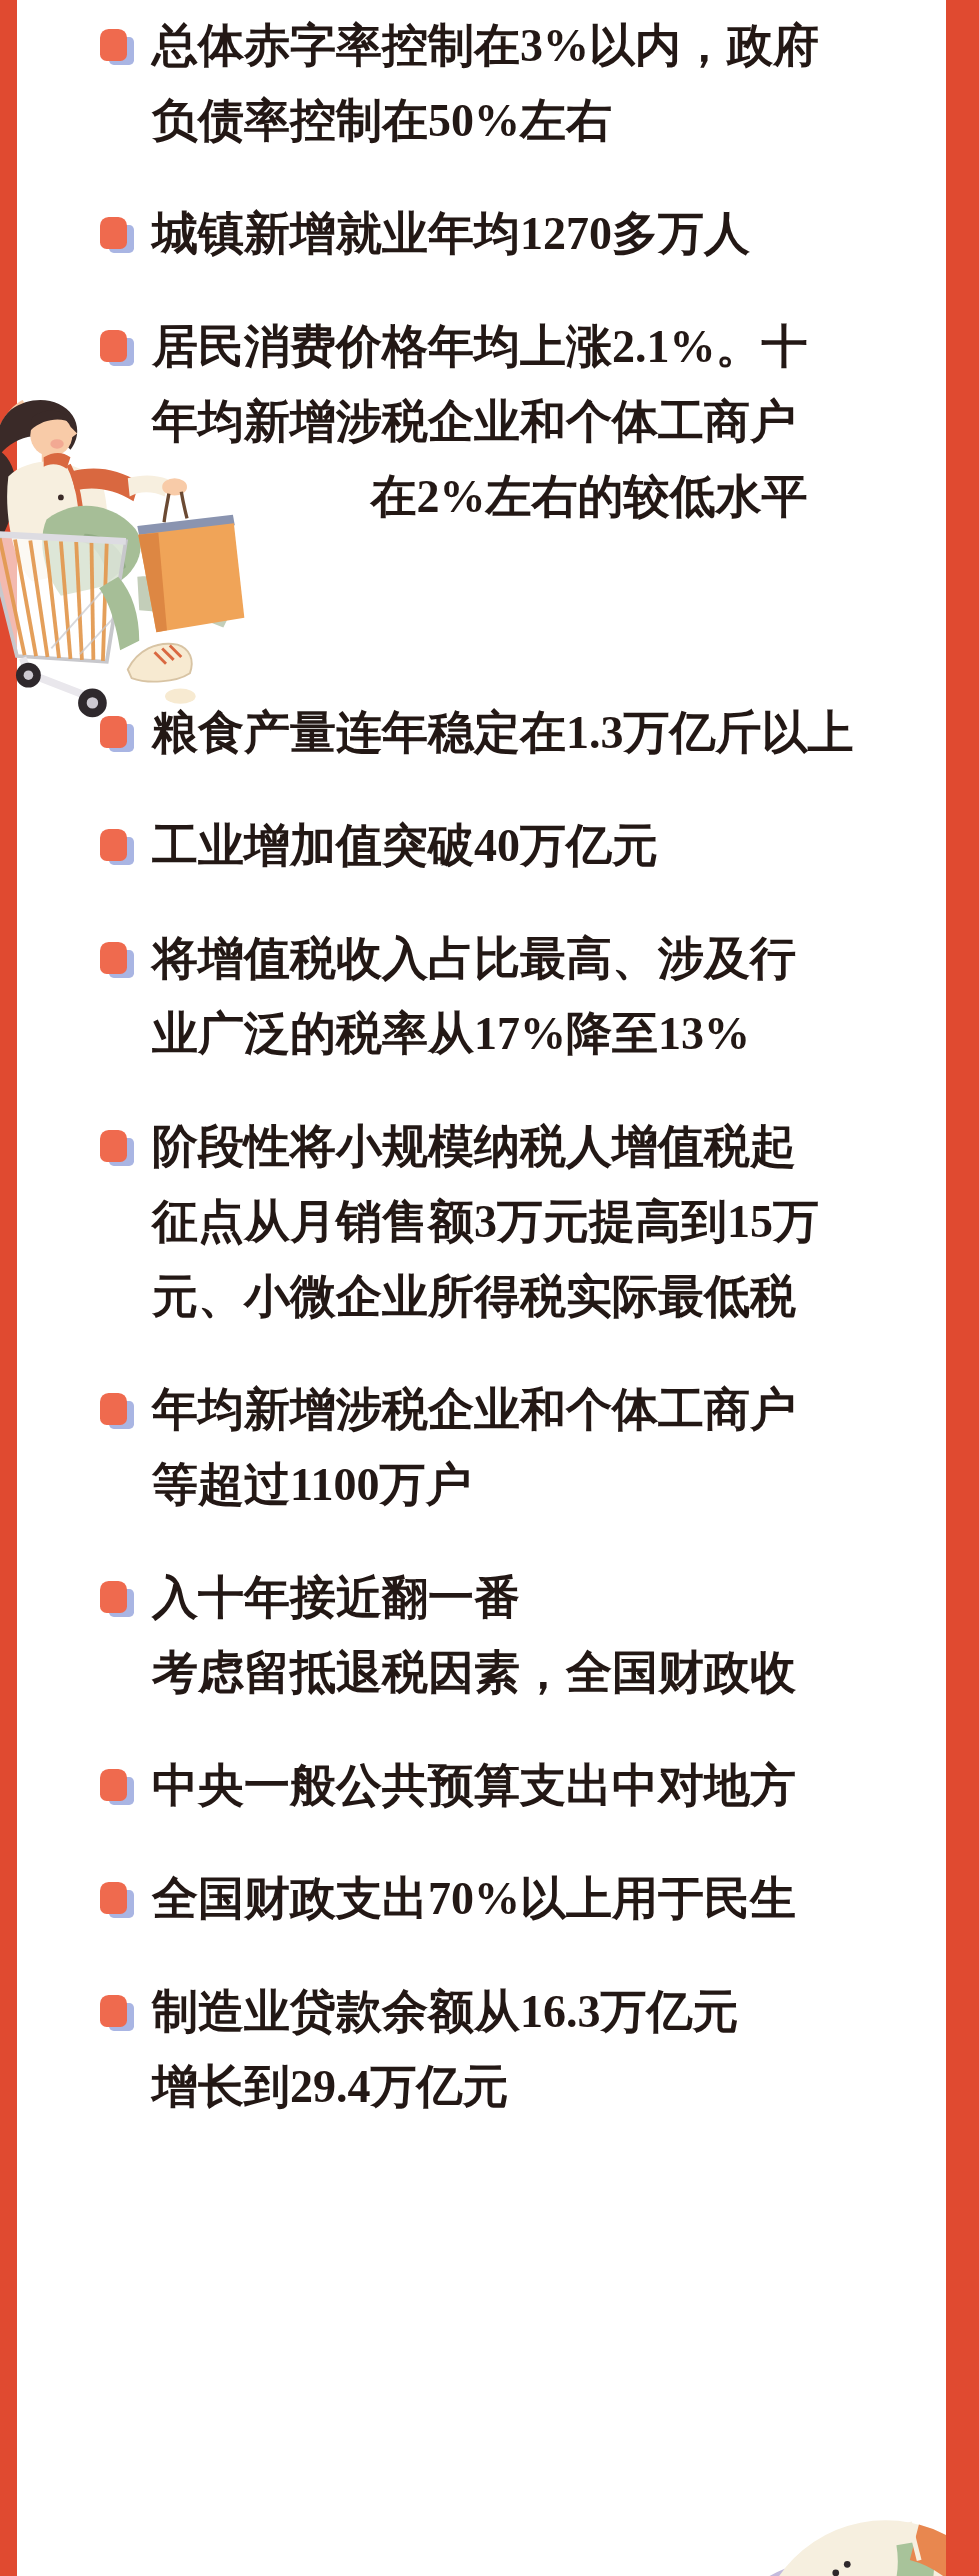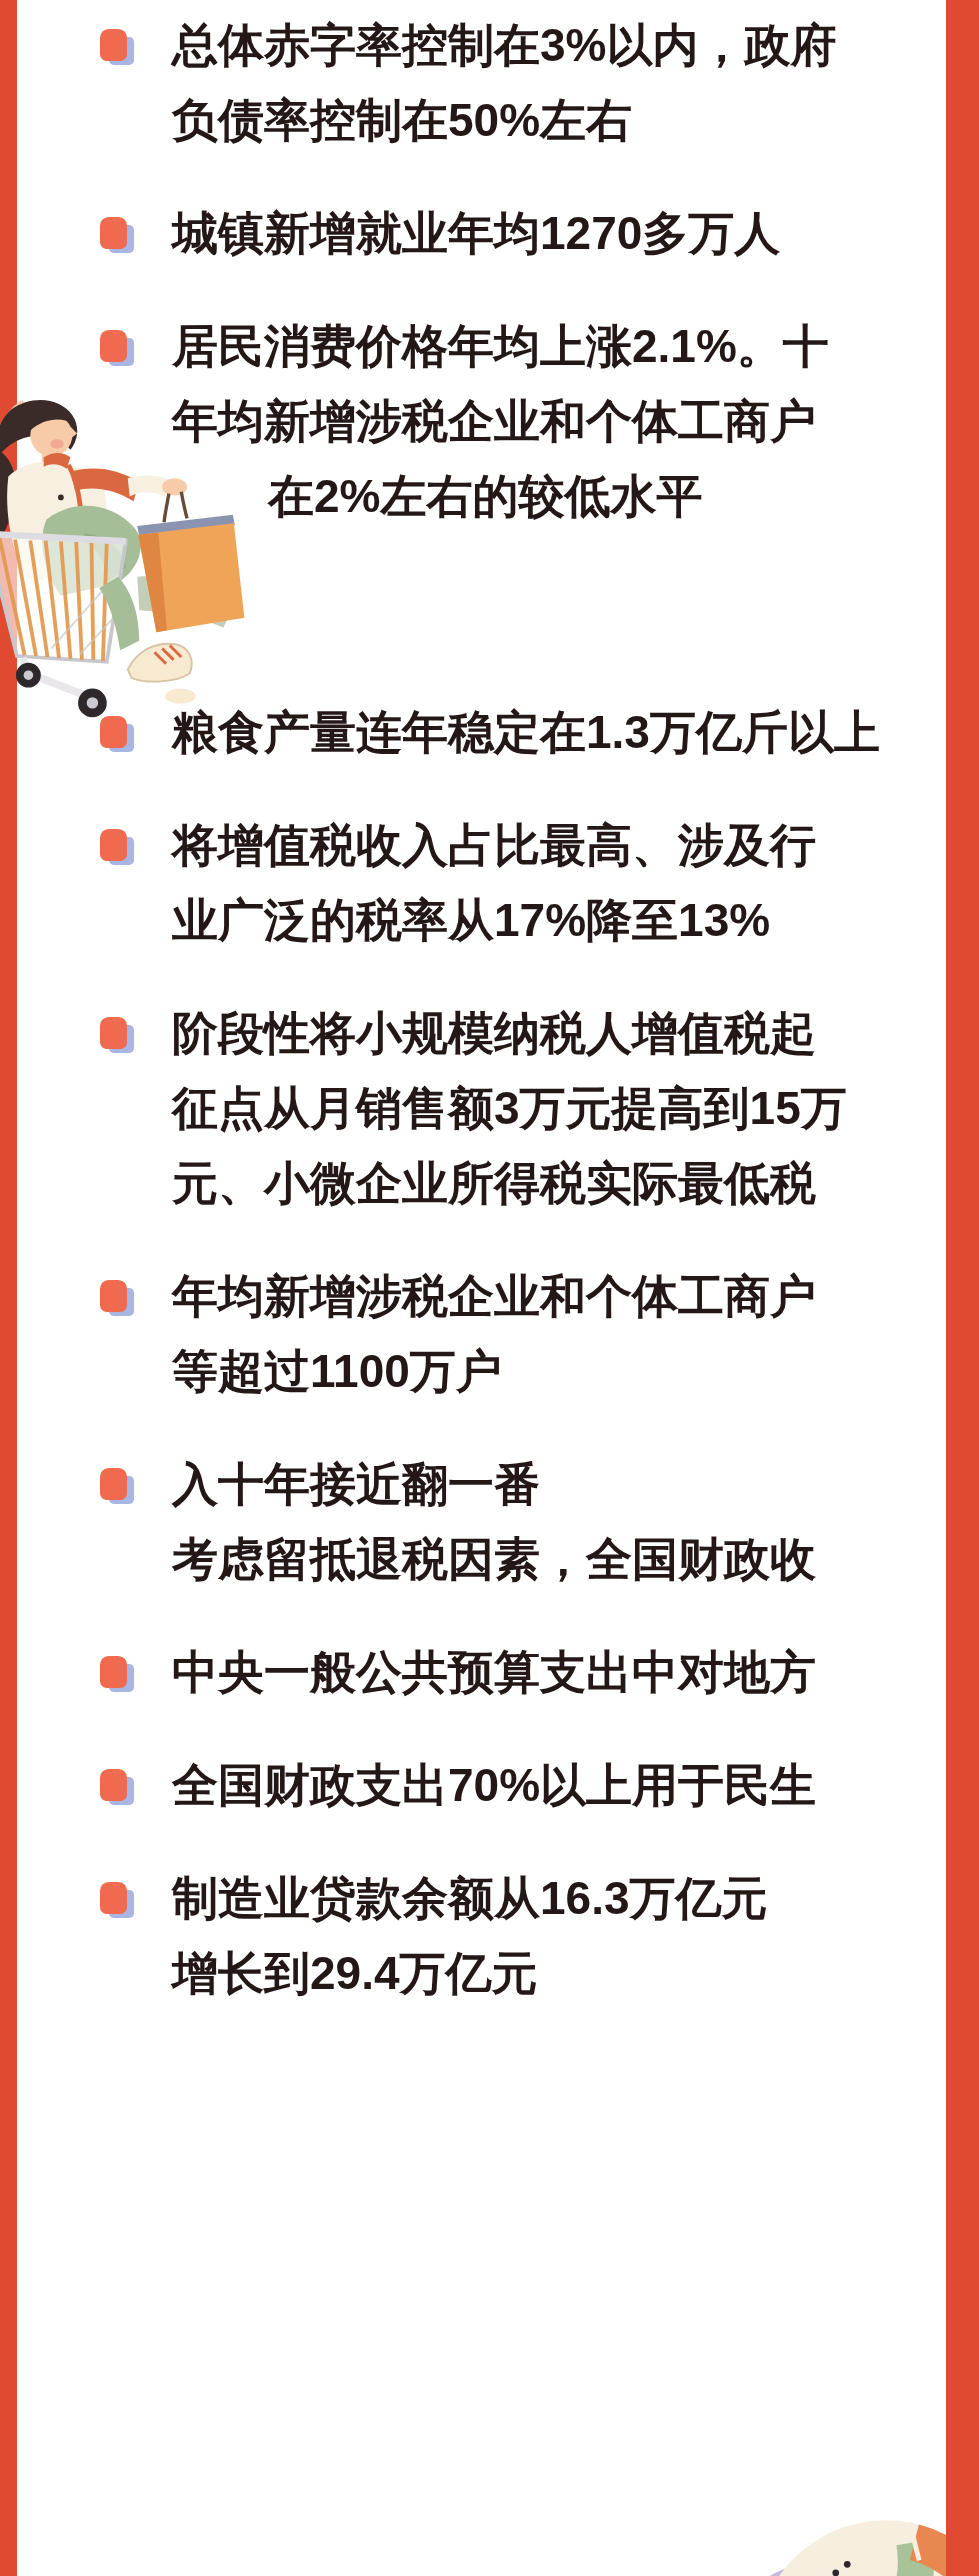--- a/index.html
+++ b/index.html
@@ -29,27 +29,28 @@
   .bullet-icon .chip-shadow{
     position:absolute;left:8.6px;top:8.6px;width:25px;height:28px;
     background:var(--bullet-shadow-blue);border-radius:4.8px;
   }
   .bullet-icon .chip{
     position:absolute;left:0;top:0;width:27px;height:32px;
     background:var(--bullet-coral);border-radius:8.6px 8.6px 6.7px 6.7px;
   }
 
   .bullet-text{
-    margin-left:34px;
+    margin-left:14px;
     font-size:46px;line-height:75px;font-weight:900;
     color:var(--text-color);
     letter-spacing:0px;
+    font-family:Liberation Serif, serif;
   }
   .bullet-line{white-space:nowrap;}
-  .bullet-item:nth-child(3) .bullet-line:nth-child(3){padding-left:96px;}
+  .bullet-item:nth-child(3) .bullet-line:nth-child(3){padding-left:96px;text-align:right;}
 
   .illus-cart{position:absolute;left:-5.7px;top:390px;width:258px;height:341px;z-index:6;}
   .illus-coin{position:absolute;left:737px;top:2501px;width:209px;height:163px;z-index:3;}
 </style>
 </head>
 <body>
 
 <div class="page">
 
   <div class="border-strip border-left"></div>
@@ -92,20 +93,29 @@
     <li class="bullet-item">
       <span class="bullet-icon">
         <span class="chip-shadow"></span>
         <span class="chip"></span>
       </span>
       <div class="bullet-text">
           <div class="bullet-line">粮食产量连年稳定在1.3万亿斤以上</div>
         </div>
     </li>
 
+    <li class="bullet-item">
+      <span class="bullet-icon">
+        <span class="chip-shadow"></span>
+        <span class="chip"></span>
+      </span>
+      <div class="bullet-text">
+          <div class="bullet-line">工业增加值突破40万亿元</div>
+        </div>
+    </li>
 
 
     <li class="bullet-item">
       <span class="bullet-icon">
         <span class="chip-shadow"></span>
         <span class="chip"></span>
       </span>
       <div class="bullet-text">
           <div class="bullet-line">将增值税收入占比最高、涉及行</div>
           <div class="bullet-line">业广泛的税率从17%降至13%</div>

